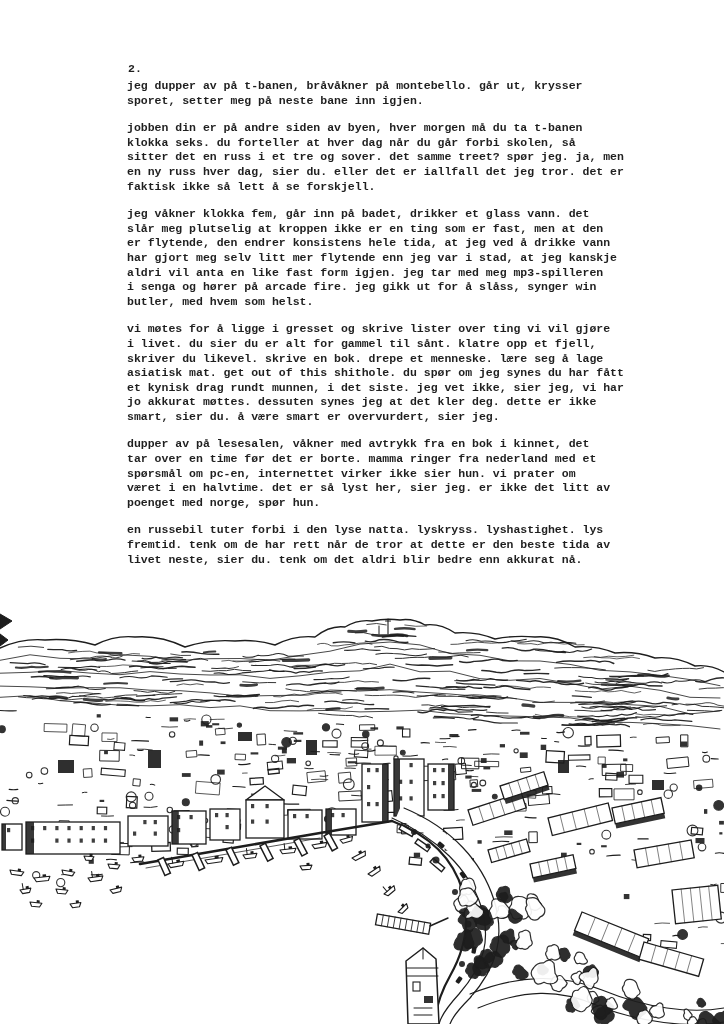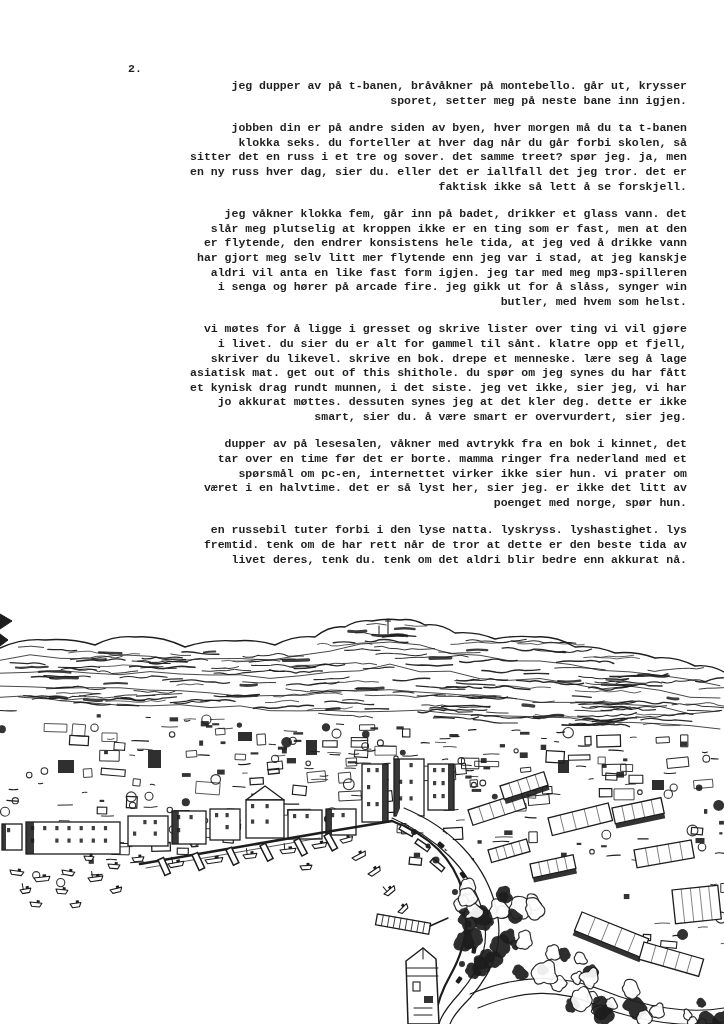--- a/index.html
+++ b/index.html
@@ -9,21 +9,20 @@
   }
   .page-number{
     position:absolute;left:128px;top:62px;
     font:700 11.5px/14.6px "Liberation Mono","DejaVu Sans Mono",monospace;
     letter-spacing:0;color:#1f1f1f;
   }
   .text-block{
     position:absolute;left:127px;top:79px;width:560px;
     font:700 11.5px/14.6px "Liberation Mono","DejaVu Sans Mono",monospace;
     color:#1f1f1f;
-    text-align:right;
   }
   .text-block p{margin:0 0 13px 0;white-space:pre-line;}
   .illustration{position:absolute;left:0;top:612px;width:724px;height:412px;}
   .illustration svg{display:block;}
 </style>
 </head>
 <body>
 
 <div class="page">
   <div class="page-number" style="color: rgb(31, 31, 31);">2.</div>
@@ -49,21 +48,21 @@
 et kynisk drag rundt munnen, i det siste. jeg vet ikke, sier jeg, vi har
 jo akkurat møttes. dessuten synes jeg at det kler deg. dette er ikke
 smart, sier du. å være smart er overvurdert, sier jeg.</p>
     <p>dupper av på lesesalen, våkner med avtrykk fra en bok i kinnet, det
 tar over en time før det er borte. mamma ringer fra nederland med et
 spørsmål om pc-en, internettet virker ikke sier hun. vi prater om
 været i en halvtime. det er så lyst her, sier jeg. er ikke det litt av
 poenget med norge, spør hun.</p>
     <p>en russebil tuter forbi i den lyse natta. lyskryss. lyshastighet. lys
 fremtid. tenk om de har rett når de tror at dette er den beste tida av
-livet deres, tenk du. tenk om det aldri blir bedre enn akkurat nå.</p>
+livet neste, sier du. tenk om det aldri blir bedre enn akkurat nå.</p>
   </div>
   <div class="illustration">
     <svg id="city-art" viewBox="0 0 724 412" width="724" height="412" role="img" aria-label="Hand-drawn ink panorama of a harbour city: hatched mountain ridge with a radio mast on the summit, dense sketched rooftops descending to a bay, quays with piers and small boats, a curving waterfront road with cars, a tree-filled park and a ship at the bottom edge">
         <path d="M0,2 L12,9 L0,17 Z" fill="#1d1d1d" stroke="#1d1d1d" stroke-width="1" stroke-linecap="round" stroke-linejoin="round" opacity="1"></path>
         <path d="M0,22 L8,28 L0,34 Z" fill="#1d1d1d" stroke="#1d1d1d" stroke-width="1" stroke-linecap="round" stroke-linejoin="round" opacity="1"></path>
         <path d="M0,36 Q22.5,26 45,28 Q70,26 95,33 Q115,23 135,25 Q160,23 185,35 Q210,27 235,29 Q255,27 275,33 Q295,23 315,25 Q330,13 345,15 Q358.5,7 372,9 Q386,6 400,8 Q412.5,6 425,13 Q440,11 455,21 Q475,19 495,27 Q515,23 535,25 Q555,23 575,35 Q595,33 615,41 Q635,39 655,46 Q675,44 695,54 Q709.5,52 724,60" fill="none" stroke="#1d1d1d" stroke-width="1.4" stroke-linecap="round" stroke-linejoin="round" opacity="1"></path>
         <path d="M388,22 L388,7 M385.5,9 L390.5,9" fill="none" stroke="#1d1d1d" stroke-width="1.1" stroke-linecap="round" stroke-linejoin="round" opacity="1"></path>
         <path d="M379,22 L379,14" fill="none" stroke="#1d1d1d" stroke-width="1" stroke-linecap="round" stroke-linejoin="round" opacity="1"></path>
         <path d="M0,48.3 L30,42.8 L60,46.3 L90,46.9 L120,42.7 L150,44.3 L180,48.4 L210,46.7 L240,46.5 L270,48.2 L300,43.4 L330,39.2 L360,32.1 L390,30.0 L420,32.9 L450,41.6 L480,43.3 L510,48.9 L540,49.0 L570,52.4 L600,58.3 L630,59.9 L660,63.3 L690,67.6 L720,73.7" fill="none" stroke="#1d1d1d" stroke-width="0.9" stroke-linecap="round" stroke-linejoin="round" opacity="0.9"></path>
         <path d="M0,61.2 L30,60.3 L60,58.6 L90,61.1 L120,62.7 L150,59.6 L180,62.0 L210,63.0 L240,62.8 L270,66.4 L300,63.8 L330,60.1 L360,58.8 L390,52.1 L420,59.8 L450,59.2 L480,66.7 L510,68.3 L540,66.5 L570,71.4 L600,77.1 L630,74.2 L660,78.3 L690,85.3 L720,86.0" fill="none" stroke="#1d1d1d" stroke-width="0.9" stroke-linecap="round" stroke-linejoin="round" opacity="0.9"></path>

